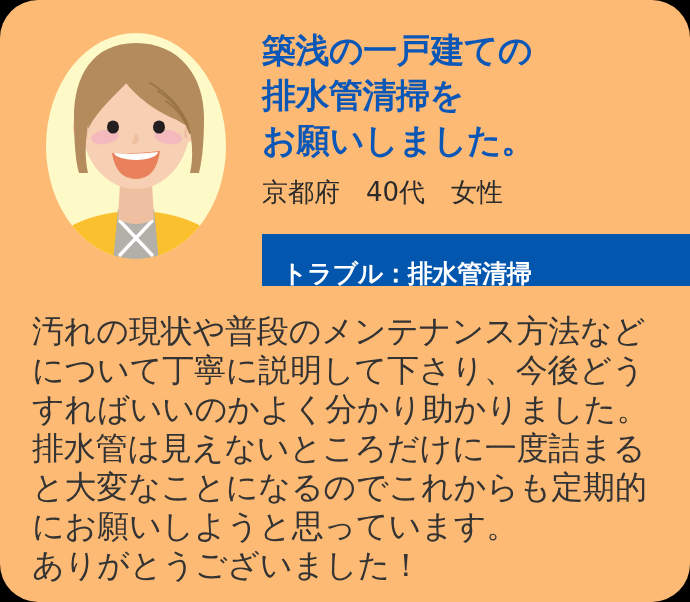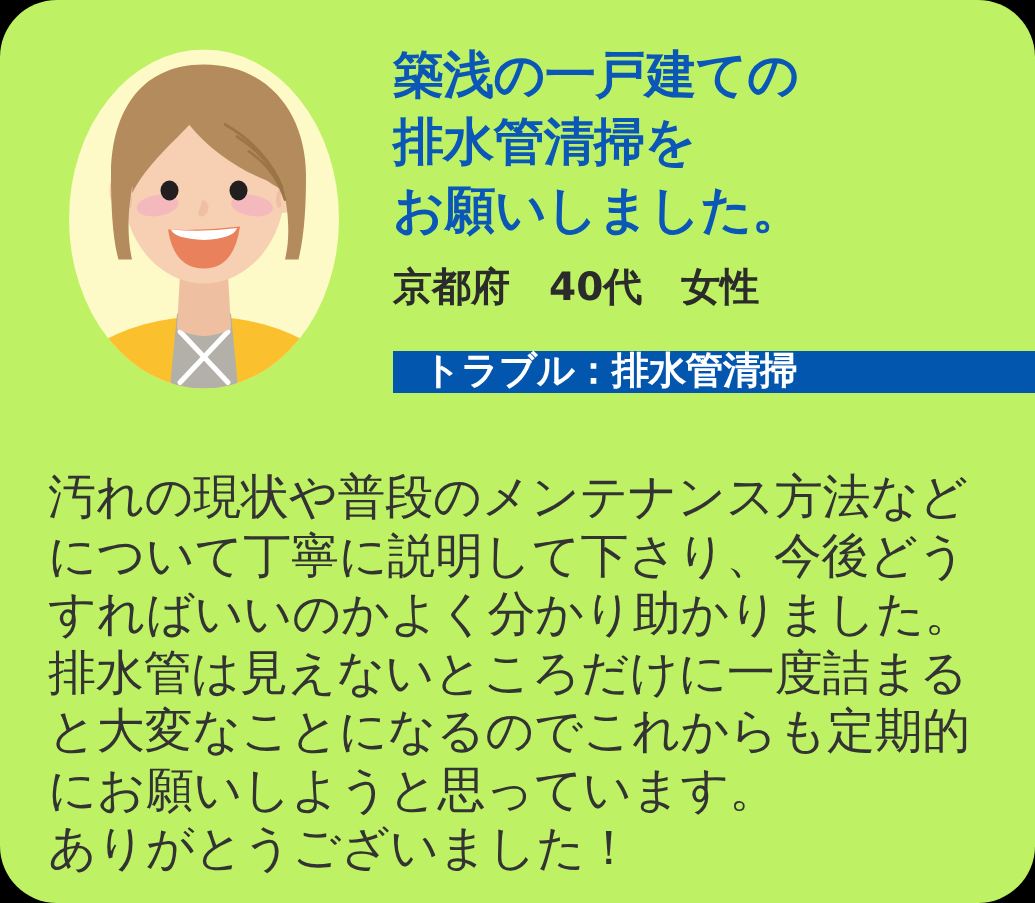--- a/index.html
+++ b/index.html
@@ -13,21 +13,21 @@
     height: 602px;
     overflow: hidden;
     font-family: "DejaVu Sans", "Liberation Sans", sans-serif;
   }
 
   #card {
     position: relative;
     width: 690px;
     height: 602px;
     box-sizing: border-box;
-    background: #bef264;
+    background: #fdba74;
     border-radius: 38px;
     overflow: hidden;
   }
 
   
   #top-region {
     position: absolute;
     left: 0;
     top: 0;
     width: 690px;
@@ -60,35 +60,35 @@
     line-height: 45px;
     letter-spacing: -0.5px;
     white-space: pre-line;
   }
 
   #subline {
     margin: 0;
     padding-top: 12px;
     color: #2b2b2b;
     font-size: 26px;
-    font-weight: bold;
+    font-weight: normal;
     line-height: 34px;
     letter-spacing: 0px;
   }
 
   
   #badge {
     position: absolute;
     left: 262px;
     top: 234px;
     width: 428px;
-    height: 28px;
+    height: 52px;
     background: #0356ad;
     display: flex;
-    align-items: flex-start;
+    align-items: flex-end;
   }
   #badge-label {
     color: #ffffff;
     font-size: 25px;
     font-weight: bold;
     line-height: 1;
     padding-left: 20px;
     letter-spacing: -0.3px;
   }
 

